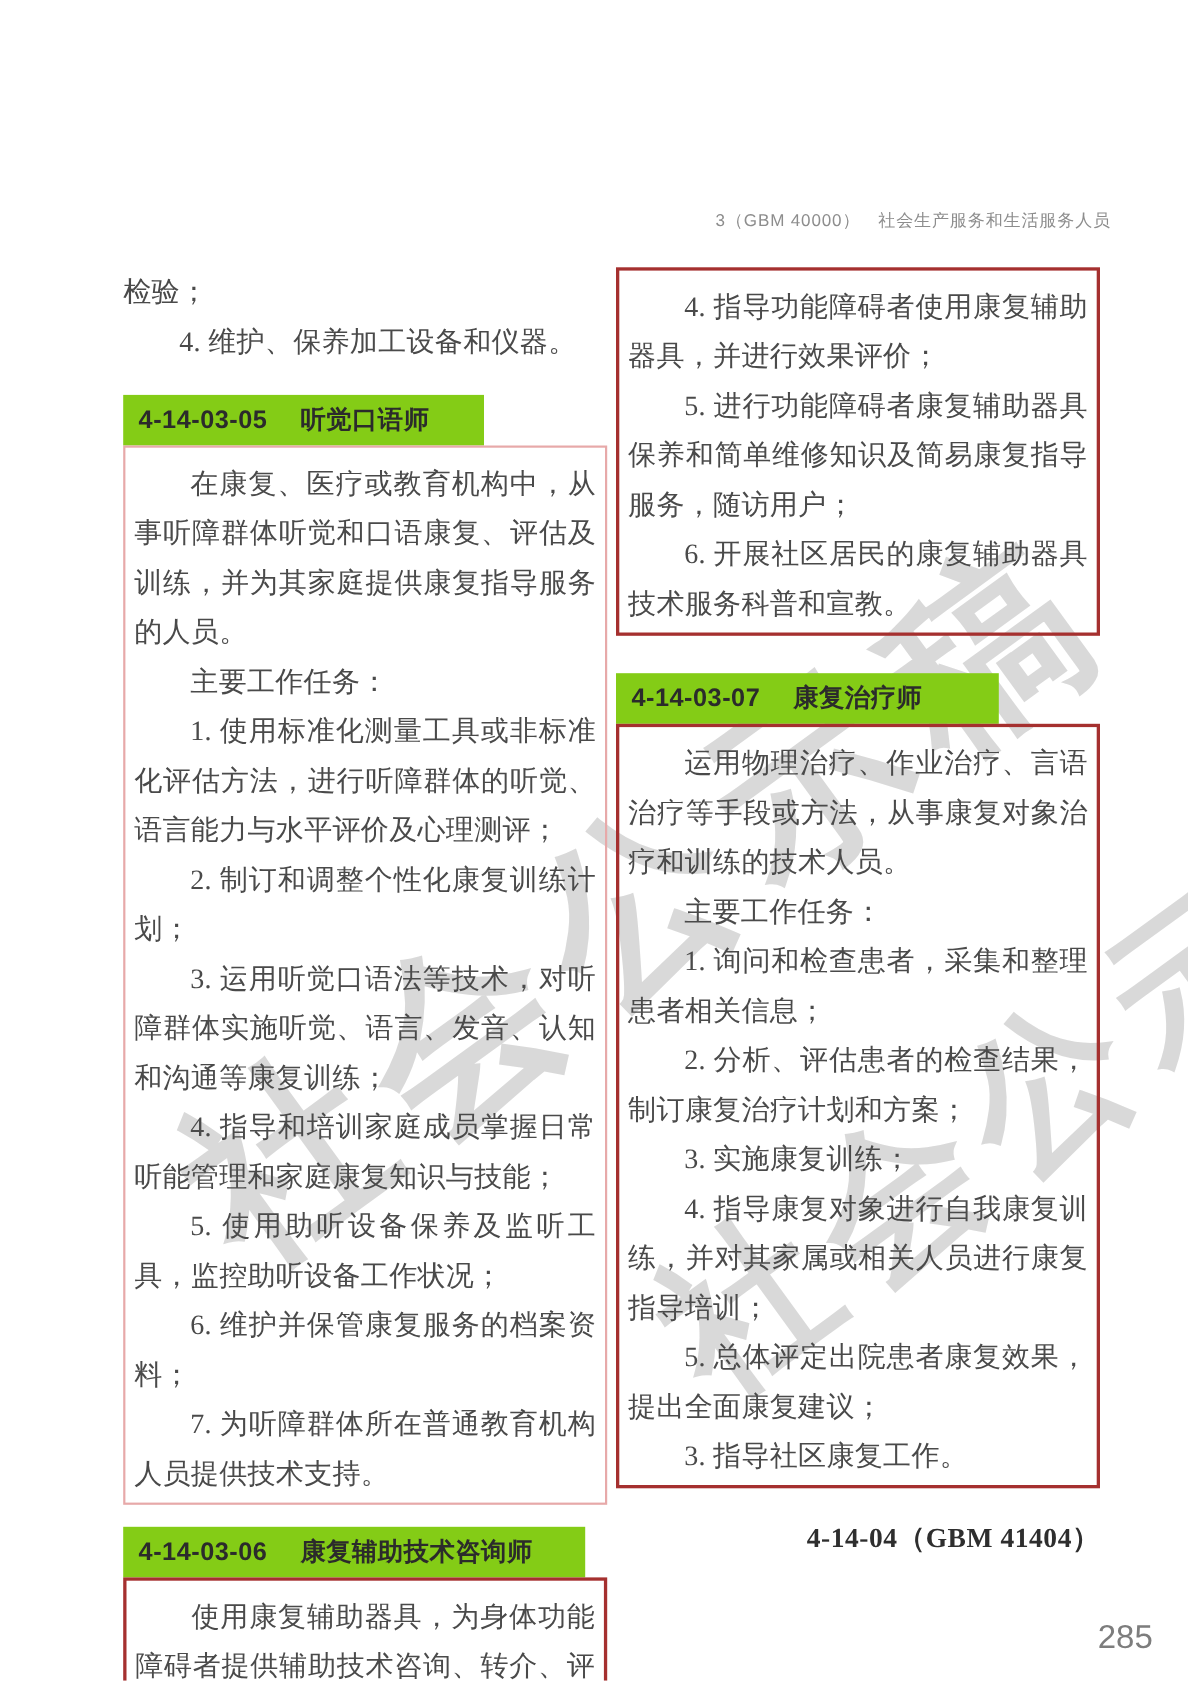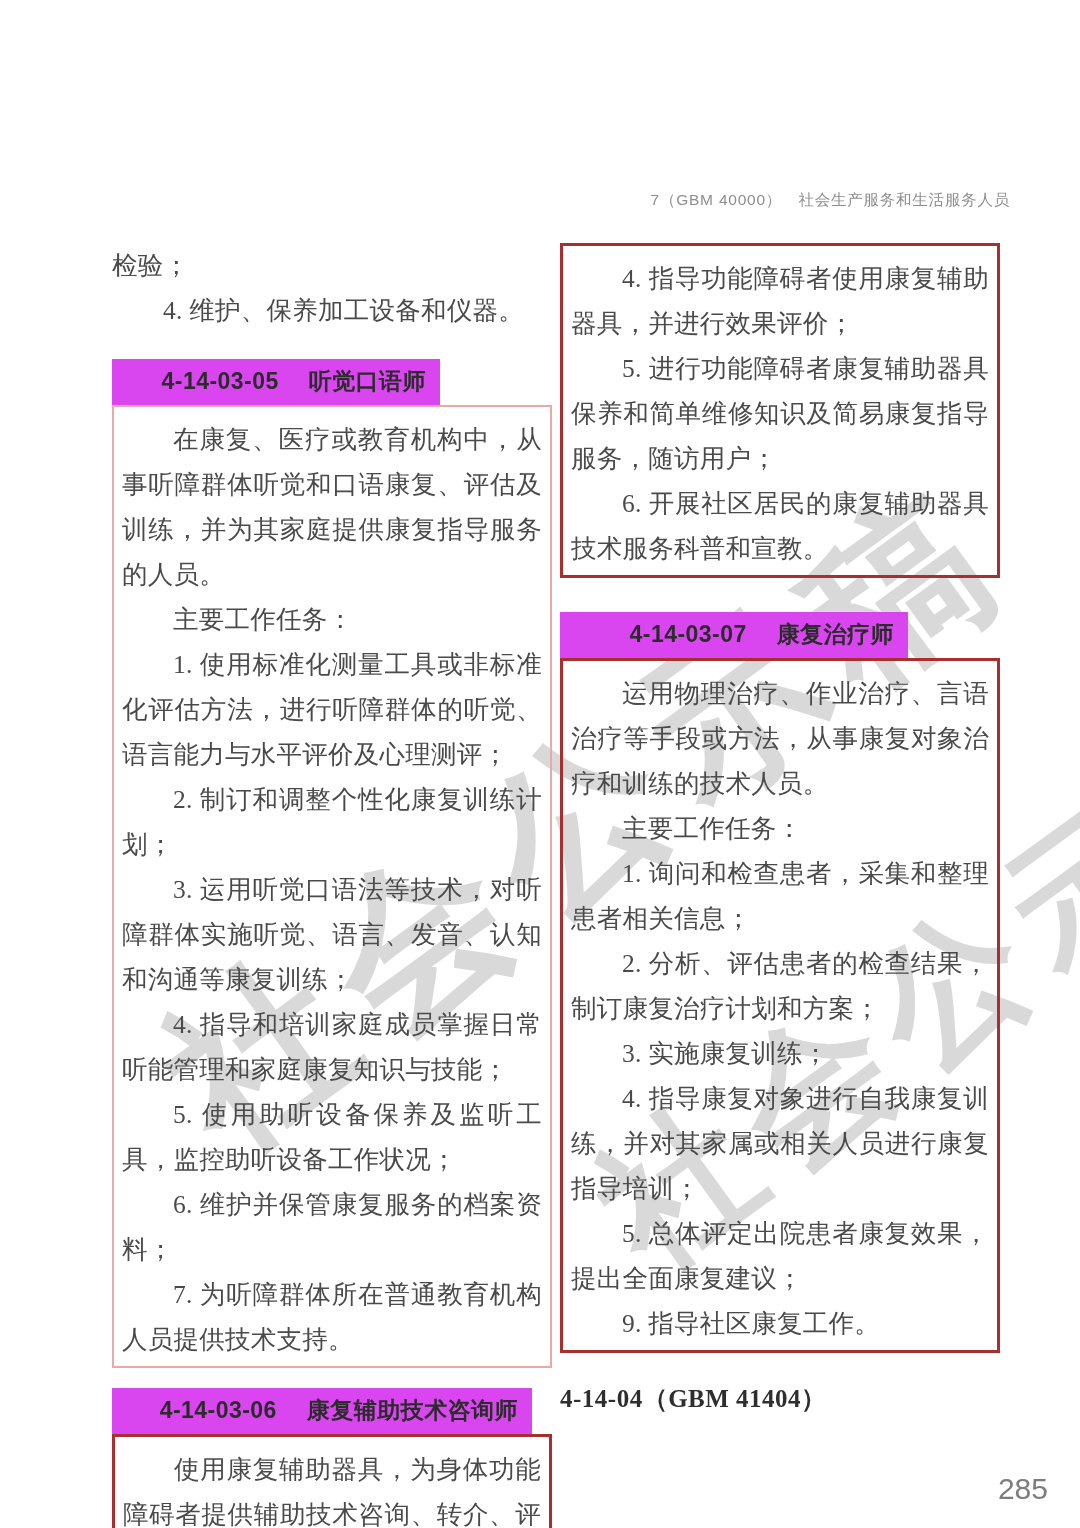--- a/index.html
+++ b/index.html
@@ -71,46 +71,45 @@
     color: #4a4a4a;
     letter-spacing: 0.01em;
     text-align: justify;
     font-family: "Liberation Serif", "DejaVu Serif", serif;
   }
   .para.no-indent { text-indent: 0; }
 
   
   .sec-title {
     display: block;
-    background: #d946ef;
+    background: #84cc16;
     color: #2b2b2b;
     font-family: "Liberation Sans", "DejaVu Sans", sans-serif;
     font-weight: 700;
     font-size: 23px;
     padding: 7px 14px 8px 14px;
     letter-spacing: 0.02em;
     white-space: nowrap;
-    text-align: right;
   }
   .sec-title .code { margin-right: 30px; }
   .sec-title.narrow  { width: 300px; }
   .sec-title.medium  { width: 392px; }
   .sec-title.right   { width: 320px; }
 
   
   .box {
     box-sizing: border-box;
     padding: 10px 8px 4px 8px;
   }
   .box-pink { border: 2px solid #e7a9a9; }
   .box-red  { border: 3px solid #a5302f; }
 
   
   .subclass-head {
-    text-align: left;
+    text-align: right;
     font-family: "Liberation Serif", "DejaVu Serif", serif;
     font-weight: 700;
     font-size: 25px;
     color: #2e2e2e;
     line-height: 40px;
     margin: 0;
     letter-spacing: 0.02em;
   }
 
   
@@ -130,21 +129,21 @@
 </head>
 <body>
 
 <div id="page">
 
   <div id="watermark">
     <div class="wm-text wm-a">社会公示稿</div>
     <div class="wm-text wm-b">社会公示稿</div>
   </div>
 
-  <div id="running-head">7（GBM 40000）　社会生产服务和生活服务人员</div>
+  <div id="running-head">3（GBM 40000）　社会生产服务和生活服务人员</div>
 
   <div class="column" id="col-left">
 
     <p class="para no-indent">检验；</p>
     <p class="para">4. 维护、保养加工设备和仪器。</p>
 
     <div class="spacer-26"></div>
 
     <div class="sec-title narrow">
       <span class="code">4-14-03-05</span><span>听觉口语师</span>
@@ -187,21 +186,21 @@
       <span class="code">4-14-03-07</span><span>康复治疗师</span>
     </div>
     <div class="box box-red">
       <p class="para">运用物理治疗、作业治疗、言语治疗等手段或方法，从事康复对象治疗和训练的技术人员。</p>
       <p class="para">主要工作任务：</p>
       <p class="item">1. 询问和检查患者，采集和整理患者相关信息；</p>
       <p class="item">2. 分析、评估患者的检查结果，制订康复治疗计划和方案；</p>
       <p class="item">3. 实施康复训练；</p>
       <p class="item">4. 指导康复对象进行自我康复训练，并对其家属或相关人员进行康复指导培训；</p>
       <p class="item">5. 总体评定出院患者康复效果，提出全面康复建议；</p>
-      <p class="item">9. 指导社区康复工作。</p>
+      <p class="item">3. 指导社区康复工作。</p>
     </div>
 
     <div class="spacer-26"></div>
 
     <div>
       <p class="subclass-head">4-14-04（GBM 41404）</p>
 
     </div>
 
   </div>

